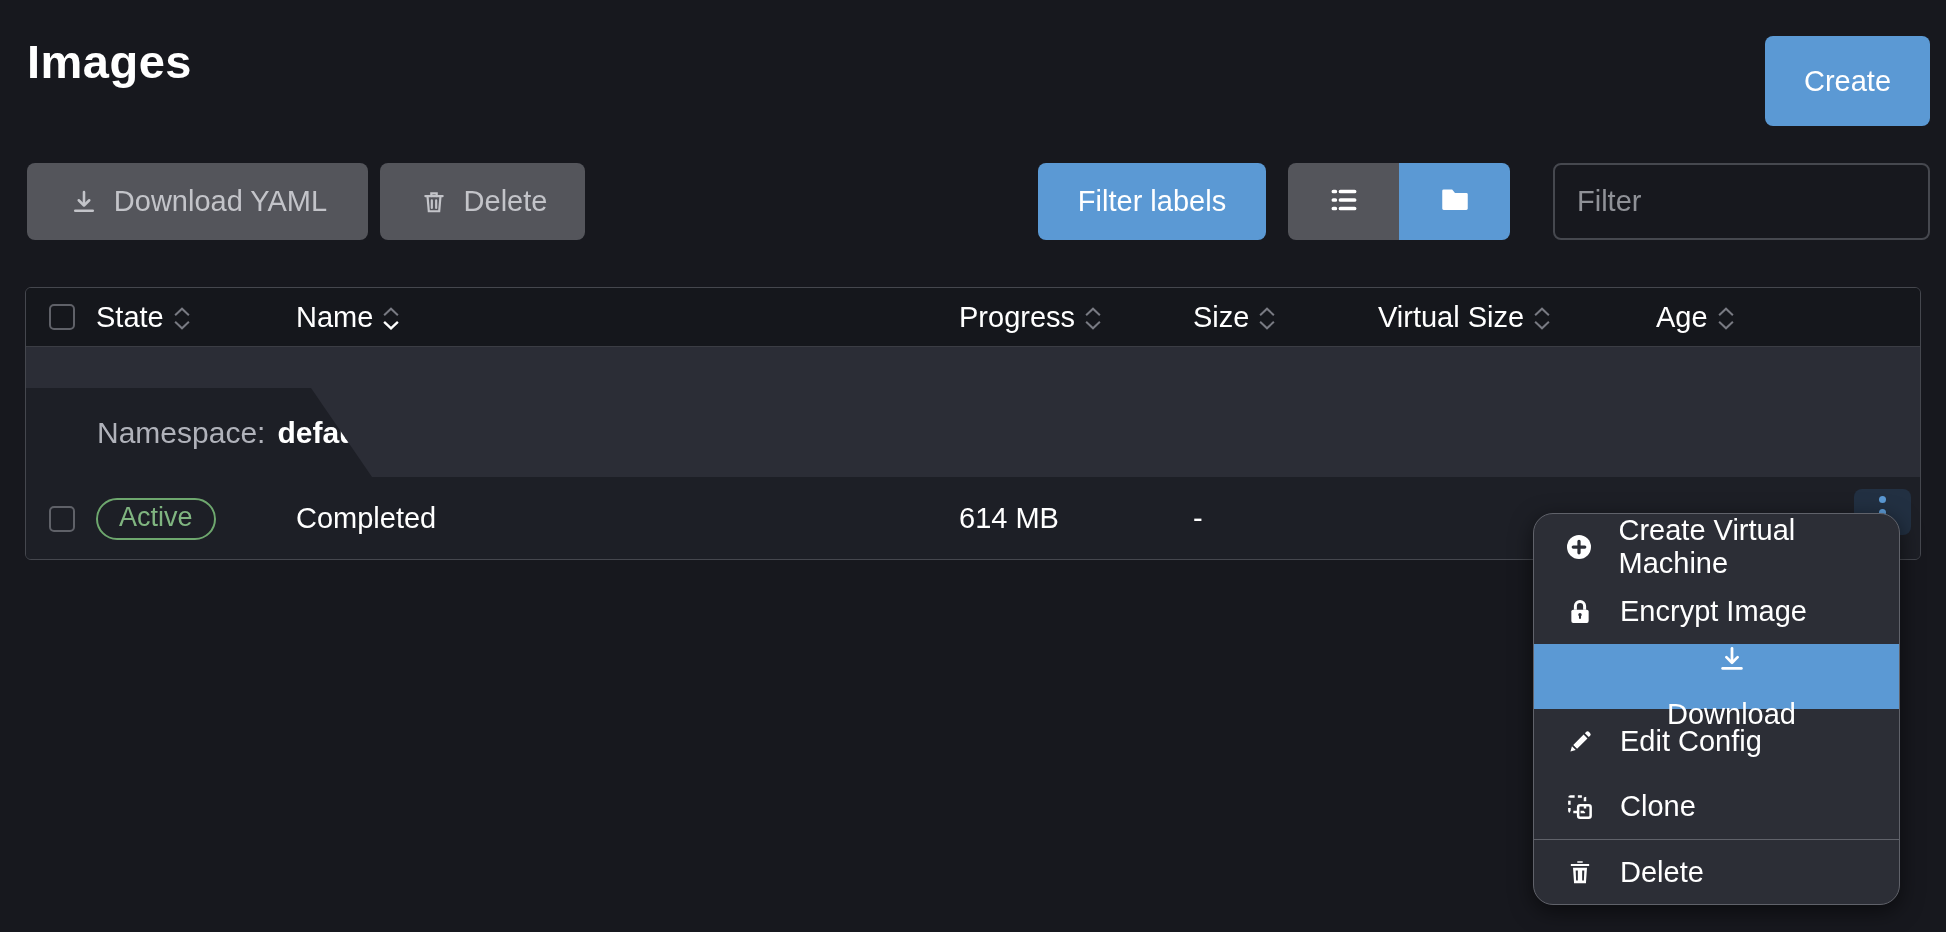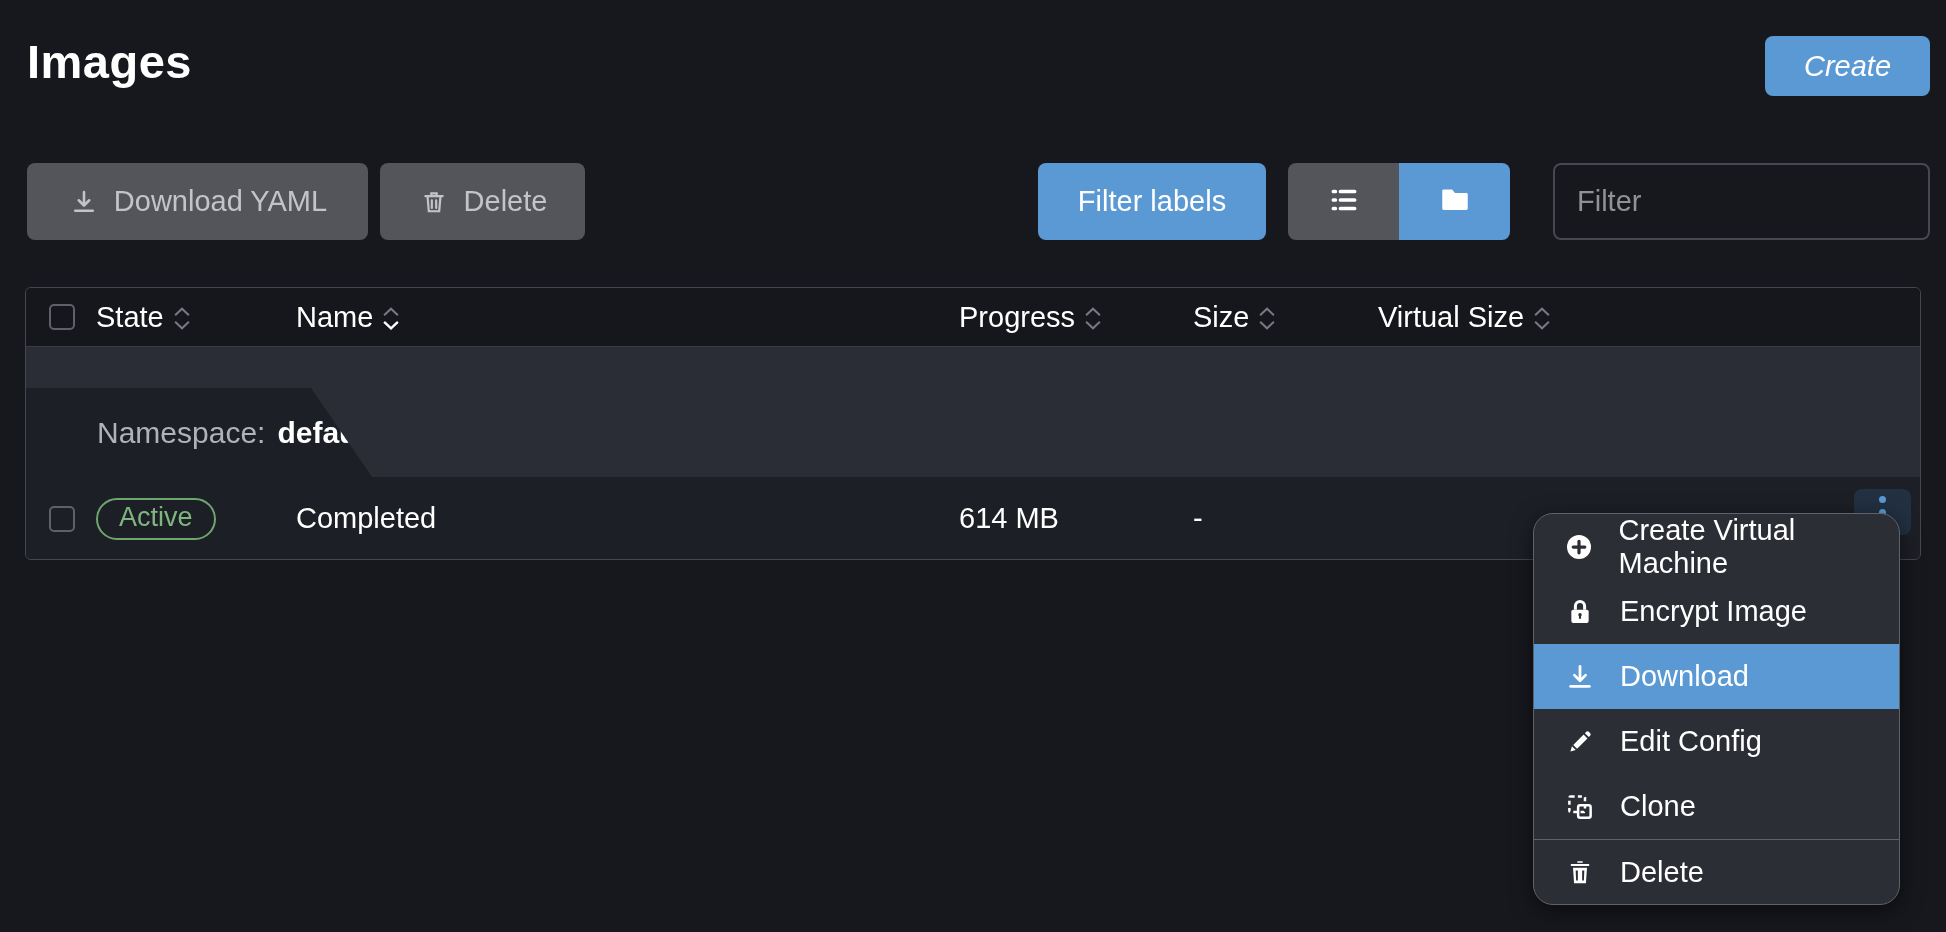--- a/index.html
+++ b/index.html
@@ -14,21 +14,21 @@
 
   
   .page-title { left:27px; top:34px; font-size:47px; font-weight:600; letter-spacing:0.5px; }
   .btn {
     display:flex; align-items:center; justify-content:center; gap:14px;
     border:none; border-radius:8px; font-size:29px; cursor:pointer;
     font-family:inherit;
   }
   .btn-primary { background:var(--accent,#5b99d4); color:#fff; }
   .btn-gray   { background:#54555b; color:#c3c4c9; }
-  .create-btn { left:1765px; top:36px; width:165px; height:60px;font-style:italic; }
+  .create-btn { left:1765px; top:36px; width:165px; height:90px; }
 
   
   .dlyaml-btn { left:27px;  top:163px; width:341px; height:77px; }
   .delete-btn { left:380px; top:163px; width:205px; height:77px; }
   .filterlabels-btn { left:1038px; top:163px; width:228px; height:77px; }
   .view-toggle { left:1288px; top:163px; width:222px; height:77px; display:flex; border-radius:8px; overflow:hidden; }
   .view-seg { flex:1; display:flex; align-items:center; justify-content:center; cursor:pointer; }
   .view-seg.inactive { background:#54555b; }
   .view-seg.active   { background:var(--accent,#5b99d4); }
   .filter-input {
@@ -85,21 +85,21 @@
   .menu {
     left:1533px; top:513px; width:367px;
     background:#2c2e36; border:1px solid #60626a; border-radius:20px;
     box-shadow:0 6px 22px rgba(0,0,0,.55);
     overflow:hidden; z-index:10;
   }
   .menu-item {
     height:65px; display:flex; align-items:center; gap:24px;
     padding-left:30px; font-size:29px; color:#fff; cursor:pointer;
   }
-  .menu-item.highlight { background:var(--accent,#5b99d4); }
+  .menu-item.highlight { background:var(--accent,#5b99d4);flex-direction:column; }
   .menu-item.divided { border-top:1px solid #60626a; }
   .mi-icon { width:32px; display:flex; justify-content:center; }
 </style>
 </head>
 <body>
 
 <h1 class="abs page-title">Images</h1>
 <button class="abs btn btn-primary create-btn">Create</button>
 
 <button class="abs btn btn-gray dlyaml-btn">
@@ -198,20 +198,31 @@
       <span>Virtual Size</span>
       <span class="caret-stack">
         <svg width="20" height="11" viewBox="0 0 20 12" fill="none" stroke="#787a82" stroke-width="2.2">
             <path d="M2.5 10L10 3l7.5 7"></path>
           </svg>
         <svg width="20" height="11" viewBox="0 0 20 12" fill="none" stroke="#787a82" stroke-width="2.2">
             <path d="M2.5 2L10 9l7.5-7"></path>
           </svg>
       </span>
     </div>
+    <div class="th">
+      <span>Age</span>
+      <span class="caret-stack">
+        <svg width="20" height="11" viewBox="0 0 20 12" fill="none" stroke="#787a82" stroke-width="2.2">
+            <path d="M2.5 10L10 3l7.5 7"></path>
+          </svg>
+        <svg width="20" height="11" viewBox="0 0 20 12" fill="none" stroke="#787a82" stroke-width="2.2">
+            <path d="M2.5 2L10 9l7.5-7"></path>
+          </svg>
+      </span>
+    </div>
   </div>
 
   <div class="group-band">
     <div class="ns-tab">
       <span class="ns-label">Namespace:</span>
       <span class="ns-value">default</span>
     </div>
   </div>
 
   <div class="trow grid-cols">

